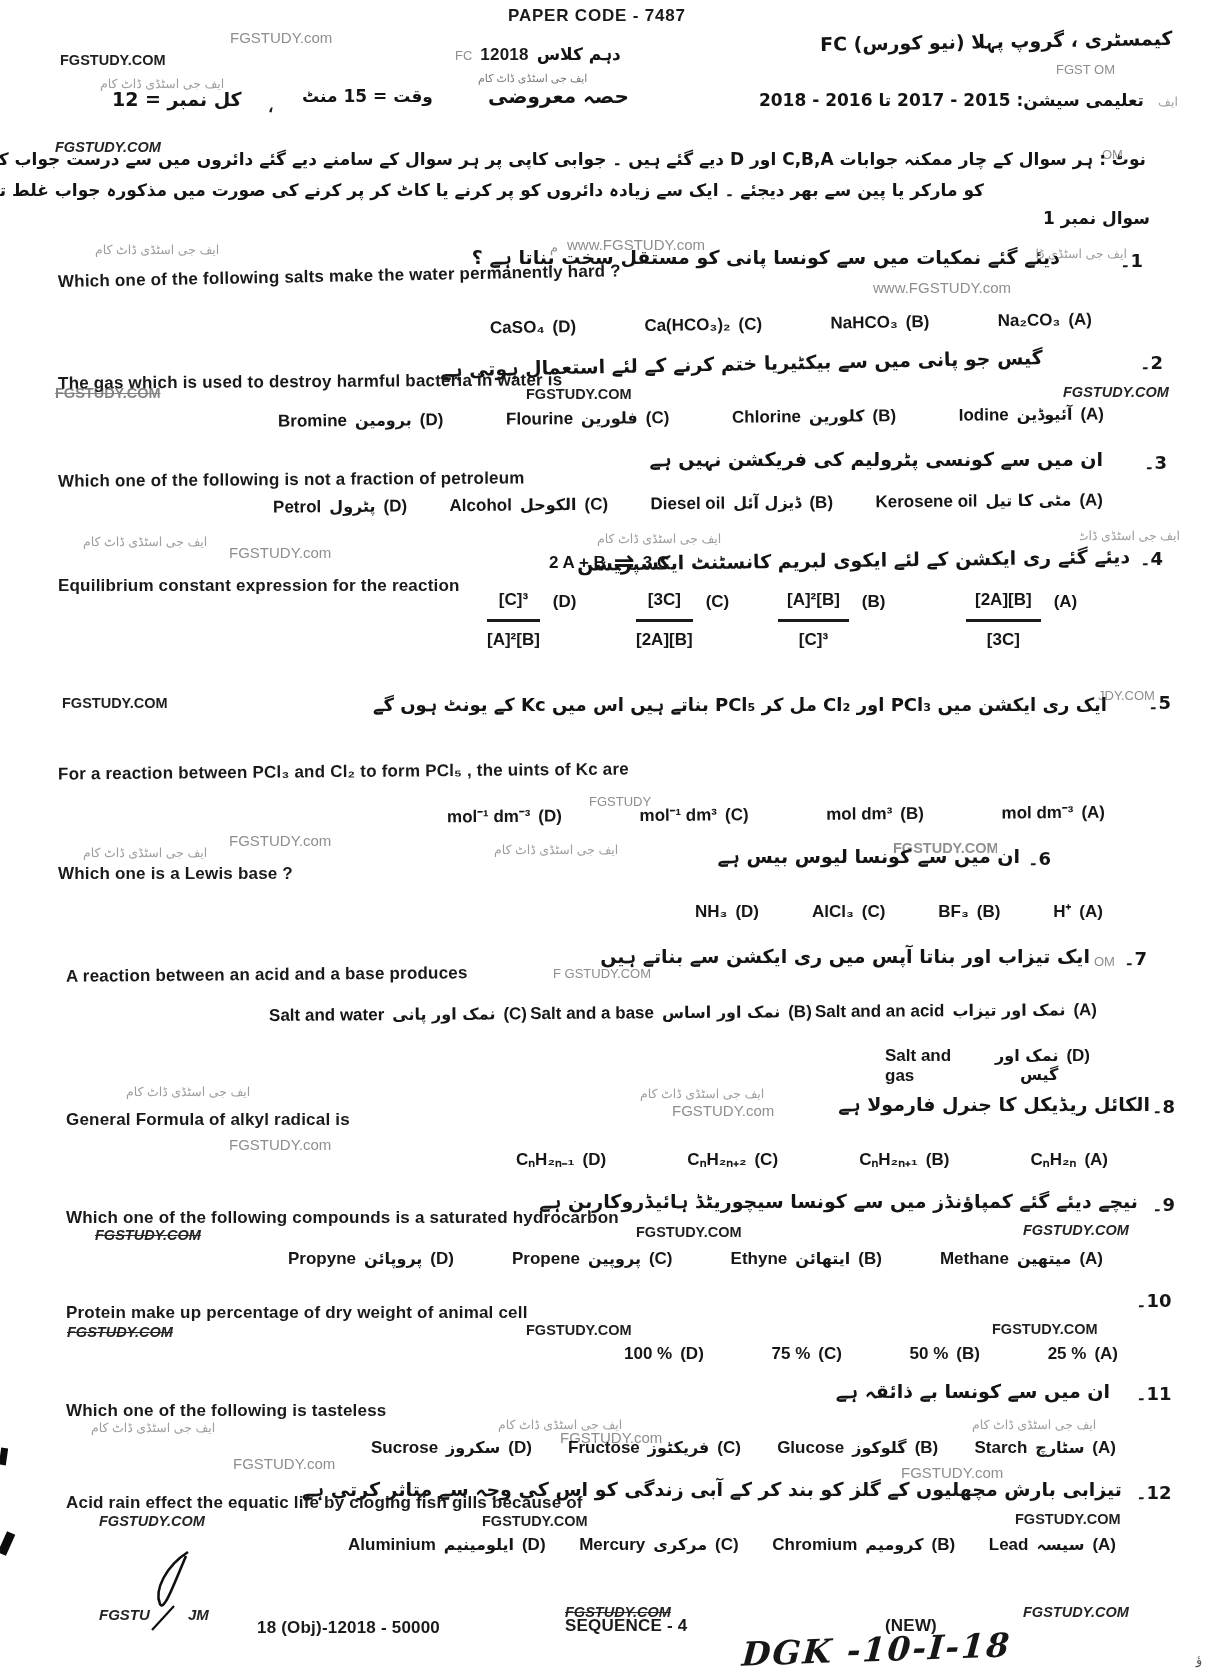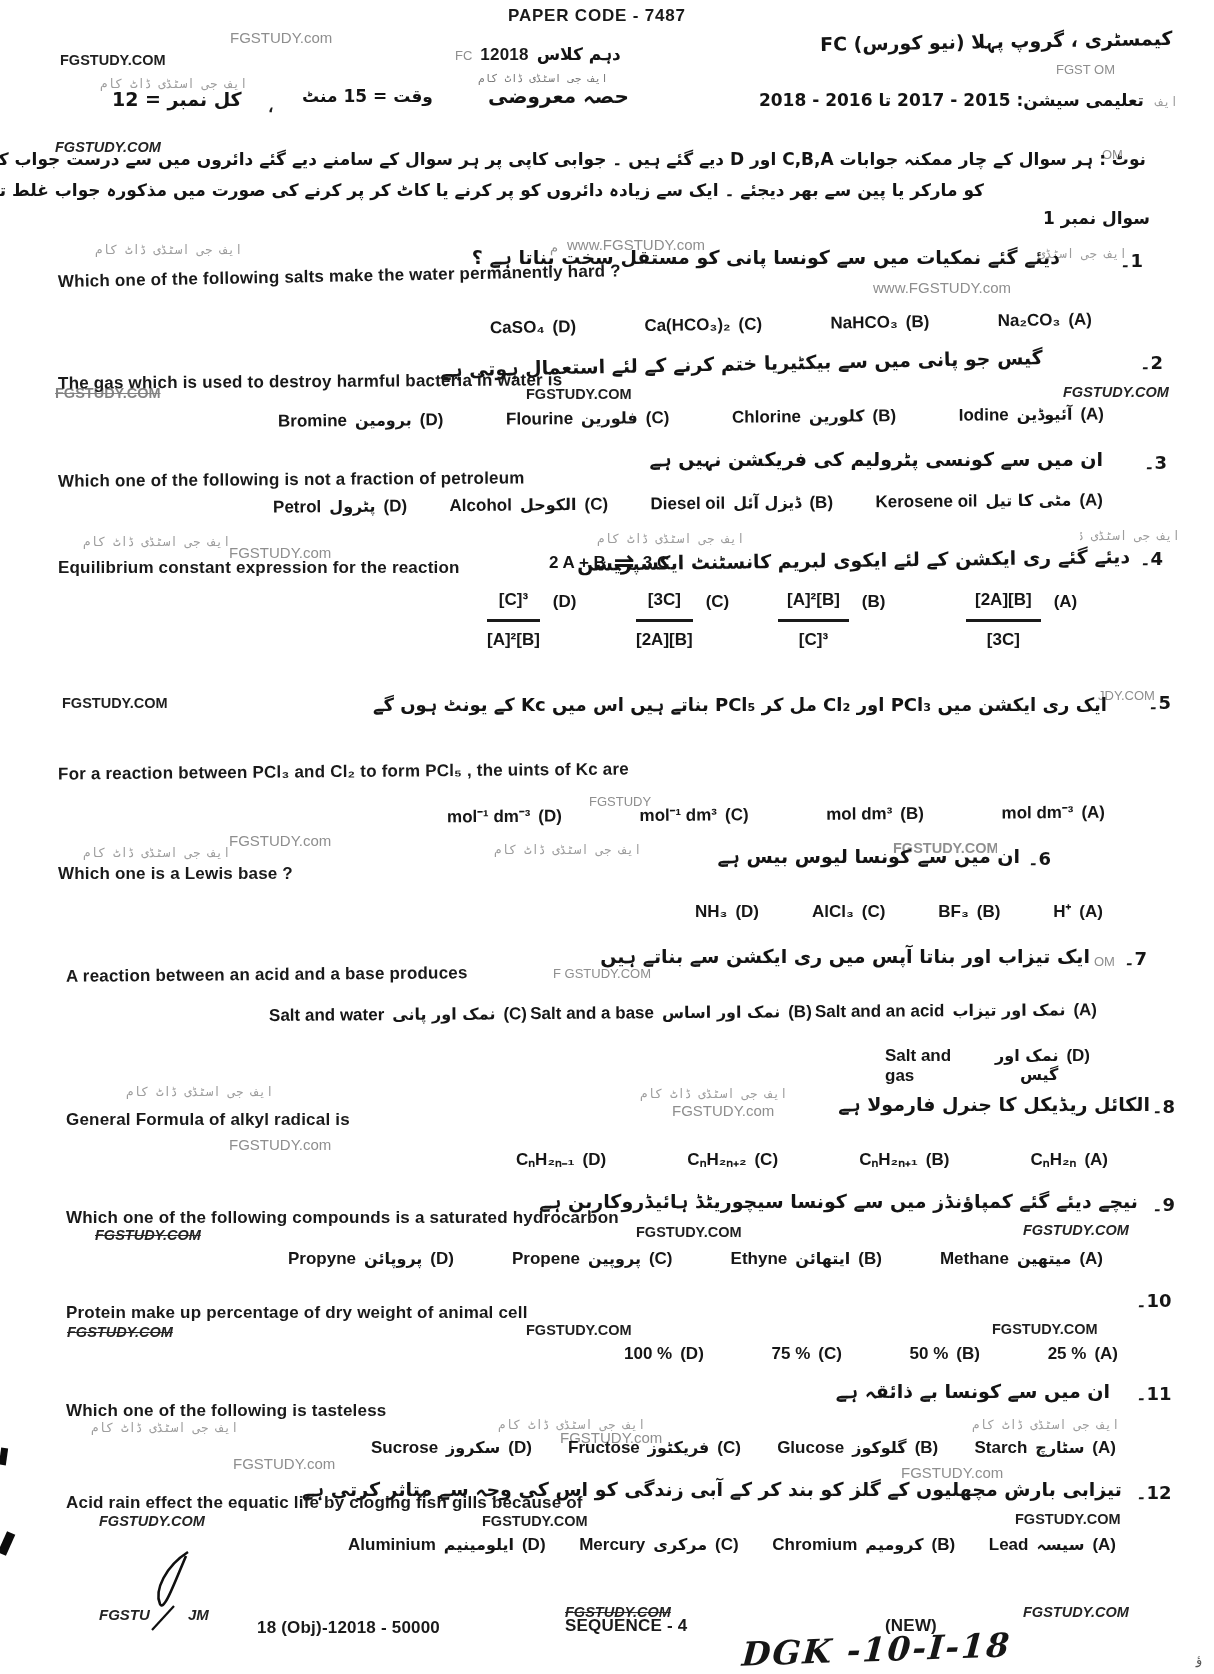--- a/index.html
+++ b/index.html
@@ -8,21 +8,21 @@
   .abs{position:absolute;white-space:nowrap;}
   .en{font-weight:700;font-size:17px;color:#1a1a1a;letter-spacing:.2px;}
   .ur{font-family:"DejaVu Sans",sans-serif;direction:rtl;unicode-bidi:embed;font-weight:700;font-size:19px;color:#141414;}
   .ur-inline{font-family:"DejaVu Sans",sans-serif;direction:rtl;unicode-bidi:embed;font-weight:700;font-size:16px;}
   .q-num{font-family:"DejaVu Sans",sans-serif;direction:rtl;unicode-bidi:embed;font-weight:700;font-size:18px;}
   .opt-row{position:absolute;display:flex;justify-content:space-between;align-items:baseline;font-weight:700;font-size:17px;}
   .opt{display:inline-flex;gap:8px;align-items:baseline;}
   .wm-low{position:absolute;color:#8e8e8e;font-size:15px;white-space:nowrap;}
   .wm-caps{position:absolute;color:#1f1f1f;font-weight:700;font-size:14.5px;white-space:nowrap;}
   .wm-capsi{position:absolute;color:#242424;font-weight:700;font-style:italic;font-size:14.5px;white-space:nowrap;}
-  .wm-ur{position:absolute;color:#9d9d9d;font-family:Liberation Mono, monospace;direction:rtl;font-size:12.5px;white-space:nowrap;}
+  .wm-ur{position:absolute;color:#9d9d9d;font-family:Liberation Sans, sans-serif;direction:rtl;font-size:12.5px;white-space:nowrap;}
   .wm-frag{position:absolute;color:#8e8e8e;font-size:13px;white-space:nowrap;}
   .strike{text-decoration:line-through;}
   .clip{overflow:hidden;display:inline-block;}
   .frac{position:absolute;display:flex;gap:13px;align-items:flex-start;font-weight:700;font-size:17px;}
   .fcol{display:inline-block;text-align:center;}
   .fnum{display:block;border-bottom:3px solid #1a1a1a;padding:0 9px 9px;}
   .fden{display:block;padding-top:8px;}
   .flabel{padding-top:2px;}
   .rxn{position:absolute;display:flex;gap:8px;align-items:center;font-weight:700;font-size:17px;}
   .rxn .arrow{font-size:25px;line-height:14px;font-family:"DejaVu Sans",sans-serif;}
@@ -143,21 +143,21 @@
         <span>(A)</span>
       </span>
   </div>
 
   <div class="wm-ur" style="left:83px;top:534px;">ایف جی اسٹڈی ڈاٹ کام</div>
   <div class="wm-low" style="left:229px;top:544px;">FGSTUDY.com</div>
   <div class="wm-ur" style="left:597px;top:531px;">ایف جی اسٹڈی ڈاٹ کام</div>
   <div class="wm-ur clip" style="left:1080px;top:528px;width:100px;">ایف جی اسٹڈی ڈاٹ کام</div>
   <div class="abs q-num" style="left:1140px;top:548px;">4۔</div>
   <div class="abs ur" style="right:84px;top:545px;transform:rotate(-0.8deg);transform-origin:right;">دیئے گئے ری ایکشن کے لئے ایکوی لبریم کانسٹنٹ ایکسپریشن</div>
-  <div class="abs en" style="left:58px;top:558px;">Equilibrium constant expression for the reaction</div>
+  <div class="abs en" style="left:58px;top:576px;">Equilibrium constant expression for the reaction</div>
   <div class="rxn" style="left:549px;top:553px;">
     <span>2 A + B</span>
     <span class="arrow">⇌</span>
     <span>3 C</span>
   </div>
   <div class="frac" style="left:487px;top:590px;">
     <span class="fcol">
         <span class="fnum">[C]³</span>
         <span class="fden">[A]²[B]</span>
       </span>

